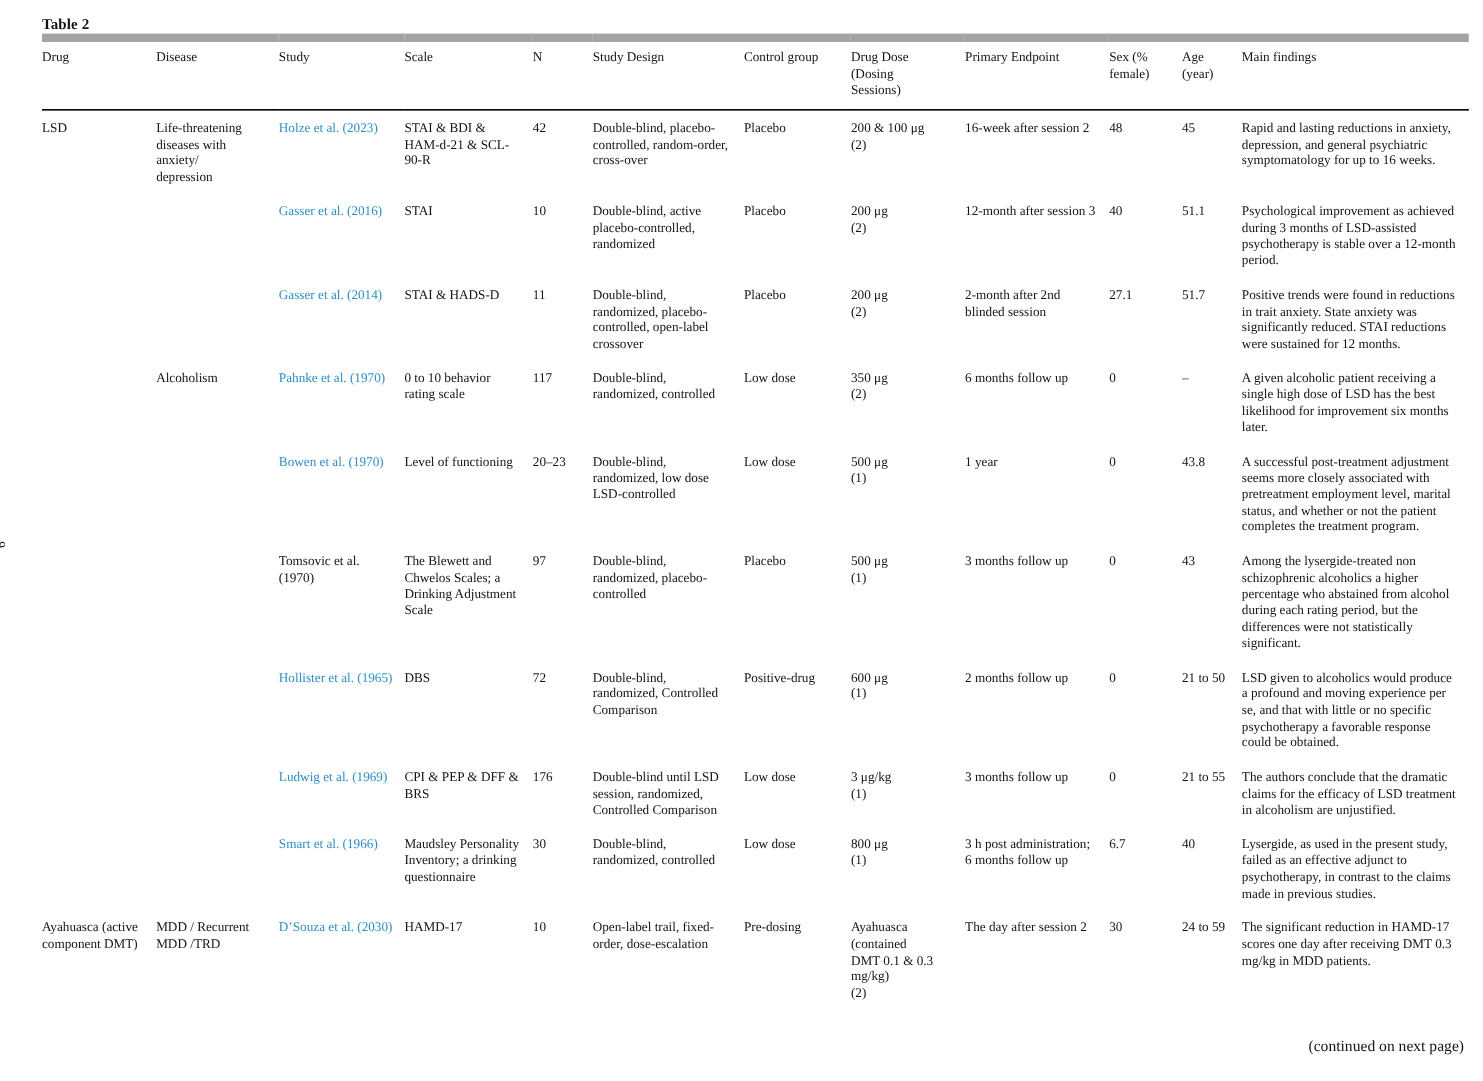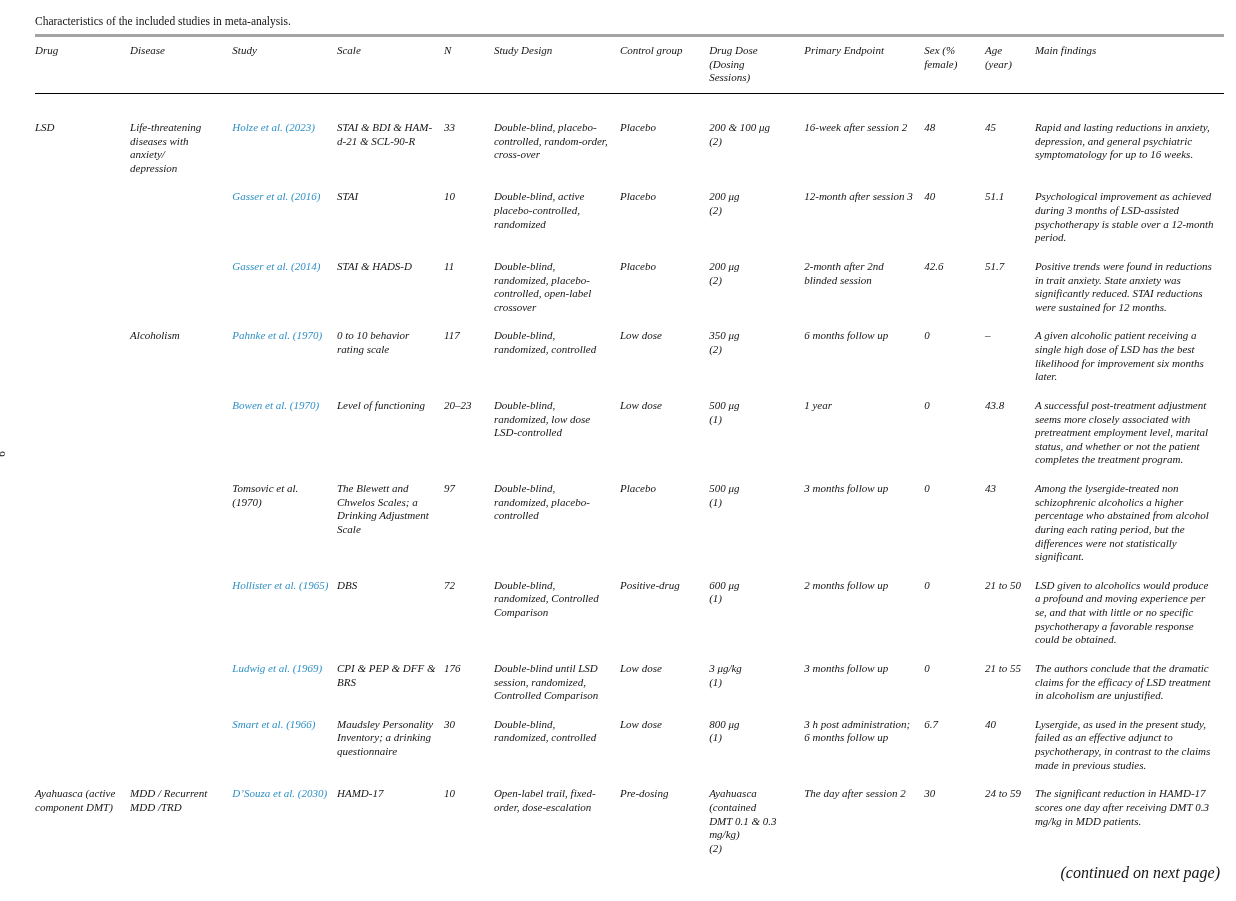--- a/index.html
+++ b/index.html
@@ -8,56 +8,55 @@
     font-family:"Liberation Serif", serif;color:#141414;
     overflow:hidden;position:relative;
   }
   .sheet{position:relative;width:1236px;height:901px;}
   .content{position:absolute;left:35px;top:13px;width:1189px;}
   .table-label{margin:0;font-size:12.5px;font-weight:bold;letter-spacing:.1px;}
   .table-caption{margin:2px 0 7px 0;font-size:11.5px;font-weight:normal;}
   table.study-table{
     width:100%;border-collapse:collapse;table-layout:fixed;
     font-size:11px;line-height:1.24;
-    border-top:3px solid #a3a3a3;
-    font-style:italic;
+    border-top:7px solid #a3a3a3;
   }
   thead th{
     text-align:left;font-weight:normal;vertical-align:top;
     padding:7px 8px 8px 0;white-space:pre-line;
     border-bottom:1px solid #000;
   }
   tbody td{
     vertical-align:top;text-align:left;
     padding:6px 8px 9px 0;white-space:pre-line;
     word-wrap:break-word;
   }
-  tbody tr:first-child td{padding-top:27px;}
+  tbody tr:first-child td{padding-top:9px;}
   .study-link{color:#2f8fc5;cursor:pointer;}
   .col-drug{width:8.0%;} .col-disease{width:8.6%;} .col-study{width:8.8%;}
   .col-scale{width:9.0%;} .col-n{width:4.2%;} .col-design{width:10.6%;}
   .col-control{width:7.5%;} .col-dose{width:8.0%;} .col-endpoint{width:10.1%;}
   .col-sex{width:5.1%;} .col-age{width:4.2%;} .col-findings{width:15.9%;}
   .continued-note{
     position:absolute;right:16px;top:864px;
-    font-size:16px;font-style:italic;
+    font-size:13px;
   }
   .page-number{
     position:absolute;left:-2px;top:448px;
     font-size:11px;transform:rotate(-90deg);transform-origin:center;
   }
 </style>
 </head>
 <body>
 
 <div class="sheet">
   <div class="page-number">6</div>
 
   <div class="content">
-    <p class="table-caption">Characteristics of the included studies in meta-analysis.</p>
+    <p class="table-label">Table 2</p>
 
     <table class="study-table">
       <colgroup>
         <col class="col-drug">
           <col class="col-disease">
           <col class="col-study">
         <col class="col-scale">
           <col class="col-n">
           <col class="col-design">
         <col class="col-control">
@@ -87,21 +86,21 @@
             <th>Main findings</th>
           </tr>
       </thead>
       <tbody>
           <tr>
             <td>LSD</td>
             <td>Life-threatening diseases with anxiety/
 depression</td>
             <td><span class="study-link">Holze et al. (2023)</span></td>
             <td>STAI &amp; BDI &amp; HAM-d-21 &amp; SCL-90-R</td>
-            <td>33</td>
+            <td>42</td>
             <td>Double-blind, placebo-controlled, random-order, cross-over</td>
             <td>Placebo</td>
             <td>200 &amp; 100 μg
 (2)</td>
             <td>16-week after session 2</td>
             <td>48</td>
             <td>45</td>
             <td>Rapid and lasting reductions in anxiety, depression, and general psychiatric symptomatology for up to 16 weeks.</td>
           </tr>
           <tr>
@@ -123,21 +122,21 @@
             <td></td>
             <td></td>
             <td><span class="study-link">Gasser et al. (2014)</span></td>
             <td>STAI &amp; HADS-D</td>
             <td>11</td>
             <td>Double-blind, randomized, placebo-controlled, open-label crossover</td>
             <td>Placebo</td>
             <td>200 μg
 (2)</td>
             <td>2-month after 2nd blinded session</td>
-            <td>42.6</td>
+            <td>27.1</td>
             <td>51.7</td>
             <td>Positive trends were found in reductions in trait anxiety. State anxiety was significantly reduced. STAI reductions were sustained for 12 months.</td>
           </tr>
           <tr>
             <td></td>
             <td>Alcoholism</td>
             <td><span class="study-link">Pahnke et al. (1970)</span></td>
             <td>0 to 10 behavior rating scale</td>
             <td>117</td>
             <td>Double-blind, randomized, controlled</td>

